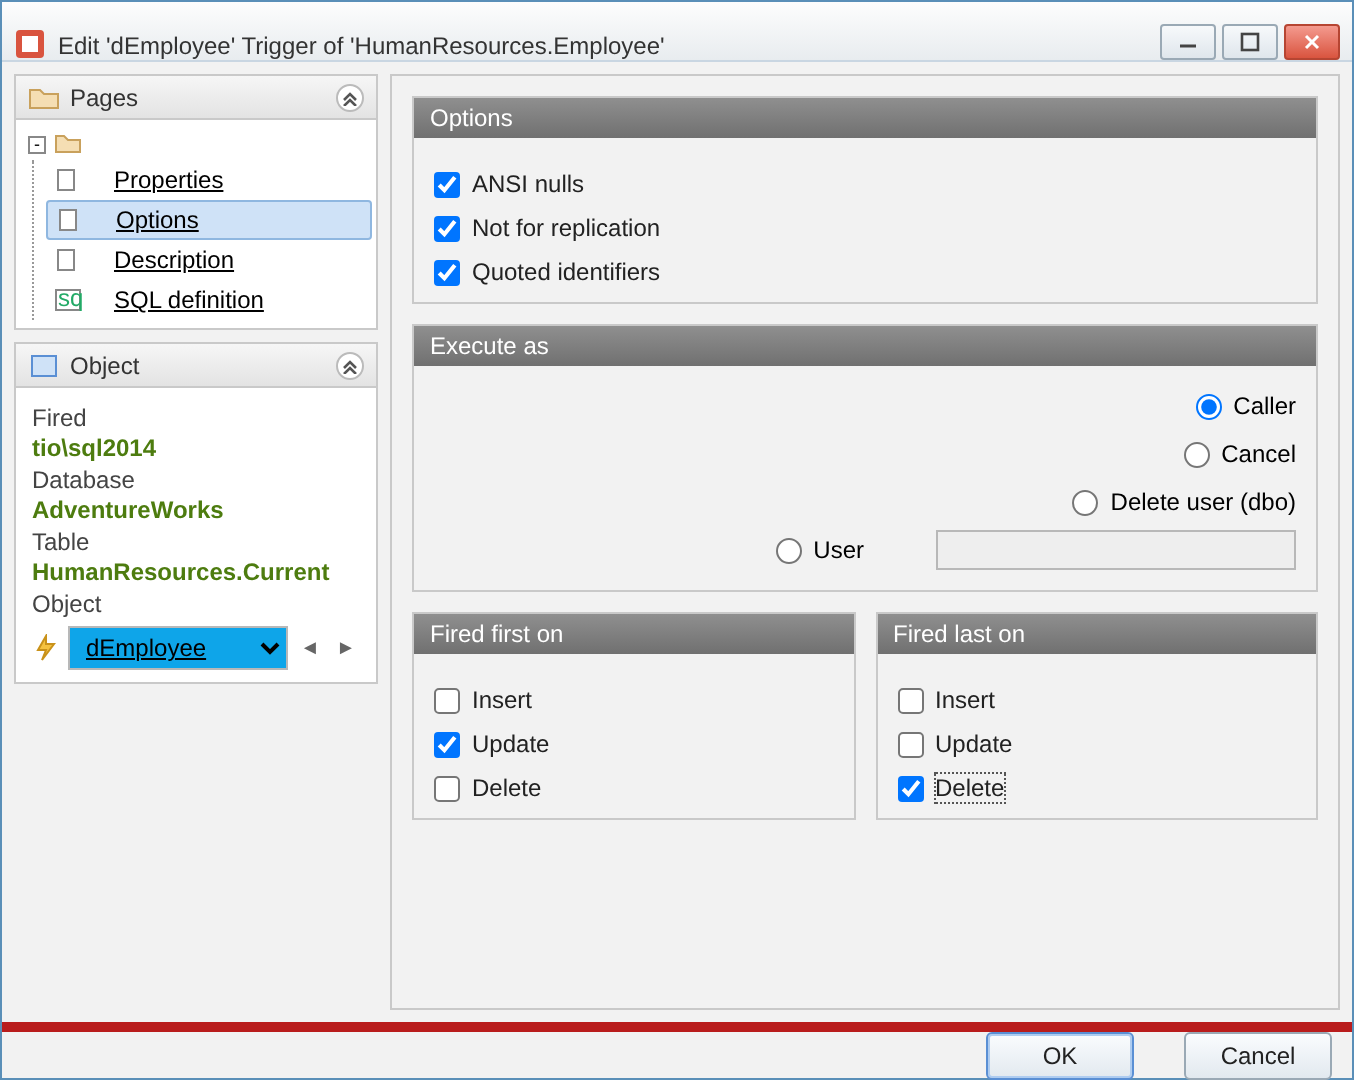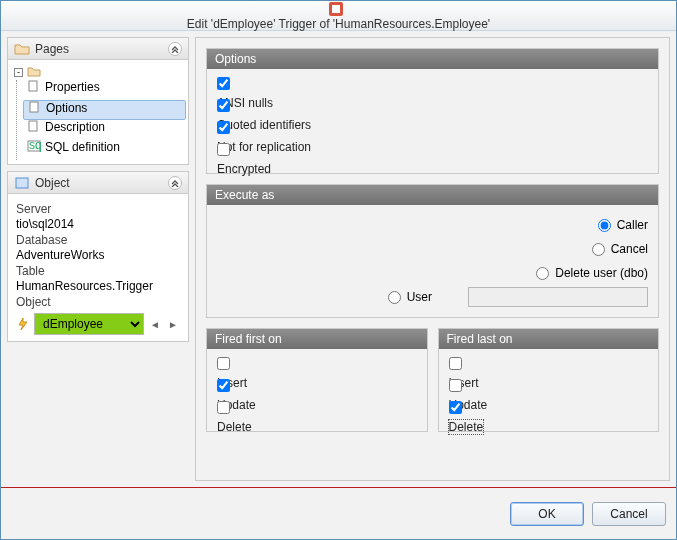--- a/index.html
+++ b/index.html
@@ -1,67 +1,67 @@
 <!DOCTYPE html>
 <html><head>
 <meta charset="utf-8">
 <style>
 * { box-sizing: border-box; margin: 0; padding: 0; font-family: "Segoe UI", Tahoma, sans-serif; font-size: 12px; }
 html, body { width: 677px; height: 540px; background: #fff; }
 
 .window { width: 677px; height: 540px; border: 1px solid #5a8fb8; background: #fff; display: flex; flex-direction: column; }
 
-.titlebar { height: 30px; background: linear-gradient(#fdfdfd, #e8ecef); border-bottom: 1px solid #c9d6e2; display: flex; align-items: center; padding: 0 6px; flex-direction: column; }
+.titlebar { height: 30px; background: linear-gradient(#fdfdfd, #e8ecef); border-bottom: 1px solid #c9d6e2; display: flex; align-items: flex-end; padding: 0 6px; }
 .titlebar .app-icon { width: 16px; height: 16px; margin-right: 6px; display: flex; align-items: center; justify-content: center; }
 .titlebar .title { flex: 1; color: #333; }
 .titlebar .win-btns { display: flex; gap: 3px; }
 .titlebar .win-btn { width: 28px; height: 18px; border: 1px solid #9aa9b5; border-radius: 2px; background: linear-gradient(#f7f9fb,#dfe6ec); display: flex; align-items: center; justify-content: center; font-size: 10px; color: #444; }
 .titlebar .win-btn.close { background: linear-gradient(#f49a8f,#d9543f); border-color: #b64532; color: #fff; }
 
 .body { flex: 1; display: flex; background: #f2f2f2; padding: 6px; gap: 6px; }
 
 .left-col { width: 182px; display: flex; flex-direction: column; gap: 6px; }
 .panel { border: 1px solid #c9c9c9; background: #fff; }
 .panel-header { height: 22px; background: linear-gradient(#f6f6f6,#e3e3e3); border-bottom: 1px solid #c9c9c9; display: flex; align-items: center; padding: 0 6px; color: #333; }
 .panel-header .ph-icon { width: 16px; height: 14px; margin-right: 5px; }
 .panel-header .ph-title { flex: 1; }
 .panel-header .chev { width: 14px; height: 14px; border: 1px solid #bbb; border-radius: 7px; background: #fff; display: flex; align-items: center; justify-content: center; font-size: 9px; color: #555; }
 
 .tree { padding: 4px 2px; }
 .tree-root { padding: 2px 4px; display: flex; align-items: center; gap: 4px; }
 .tree-children { margin-left: 14px; }
-.tree-item { height: 20px; display: flex; gap: 4px; padding: 0 4px; border-radius: 2px; }
+.tree-item { height: 20px; display: flex; align-items: center; gap: 16px; padding: 0 4px; border-radius: 2px; text-decoration: underline; }
 .tree-item.selected { background: #cfe2f7; border: 1px solid #8fb7e0; }
 .tree-item .ti-icon { width: 14px; height: 12px; }
 .tree-connector { margin-left: 6px; border-left: 1px dotted #999; padding-left: 6px; }
 
 .obj-body { padding: 6px 8px; }
 .obj-label { color: #444; margin-top: 2px; }
-.obj-value { font-weight: normal; color: #000000; margin-top: 1px; margin-bottom: 2px; word-break: break-all; }
+.obj-value { font-weight: bold; color: #4d7c0f; margin-top: 1px; margin-bottom: 2px; word-break: break-all; }
 .obj-select { margin-top: 4px; display: flex; align-items: center; gap: 4px; }
-.obj-select select { flex: 1; height: 22px; border: 1px solid #b8b8b8; background: #84cc16; padding: 0 4px; }
+.obj-select select { flex: 1; height: 22px; border: 1px solid #b8b8b8; background: #0ea5e9; padding: 0 4px; text-decoration: underline; }
 .obj-select .nav { width: 14px; height: 18px; display: flex; align-items: center; justify-content: center; color: #666; font-size: 10px; }
 
 .right-col { flex: 1; border: 1px solid #c9c9c9; background: #f2f2f2; display: flex; flex-direction: column; padding: 10px; gap: 10px; }
 
 .group { border: 1px solid #c9c9c9; background: #f2f2f2; }
 .group-header { height: 20px; background: linear-gradient(#8f8f8f,#707070); color: #fff; padding: 0 8px; display: flex; align-items: center; font-size: 12px; }
 .group-body { padding: 8px 10px; background: #f2f2f2; }
-.chk-row { display: flex; align-items: flex-start; gap: 6px; height: 22px; flex-direction: column; }
+.chk-row { display: flex; align-items: flex-end; gap: 6px; height: 22px; }
 .chk-row input[type=checkbox], .chk-row input[type=radio] { width: 13px; height: 13px; }
 .chk-row label { color: #222; }
 .radio-row { display: flex; align-items: center; gap: 6px; height: 24px; justify-content: flex-end; }
 .user-input { width: 180px; height: 20px; border: 1px solid #b8b8b8; background: #eee; margin-left: 30px; }
 
 .fired-row { display: flex; gap: 10px; }
 .fired-row .group { flex: 1; }
 
 .spacer { flex: 1; }
 
-.footer { height: 52px; background: #f2f2f2; border-top: 1px solid #b91c1c; display: flex; align-items: center; justify-content: flex-end; padding: 0 10px; gap: 8px; }
+.footer { height: 28px; background: #f2f2f2; border-top: 5px solid #b91c1c; display: flex; align-items: center; justify-content: flex-end; padding: 0 10px; gap: 25px; }
 .footer button { width: 74px; height: 24px; border: 1px solid #9aa9b5; border-radius: 3px; background: linear-gradient(#fafcfe,#e2e9ef); color: #222; }
 .footer button.primary { border-color: #5a8fd4; box-shadow: 0 0 0 1px #aeccf0 inset; }
 
 svg { display: block; }
 .focus-dashed { outline: 1px dotted #555; outline-offset: 0; }
 </style>
 </head>
 <body>
 
 <div class="window">
@@ -169,26 +169,26 @@
           </span>
           <span class="ph-title">Object</span>
           <span class="chev">
             <svg width="8" height="8">
                 <path d="M1 5 L4 2 L7 5" fill="none" stroke="#555" stroke-width="1.3"></path>
                 <path d="M1 8 L4 5 L7 8" fill="none" stroke="#555" stroke-width="1.3"></path>
               </svg>
           </span>
         </div>
         <div class="obj-body">
-          <div class="obj-label">Server</div>
+          <div class="obj-label">Fired</div>
           <div class="obj-value">tio\sql2014</div>
           <div class="obj-label">Database</div>
           <div class="obj-value">AdventureWorks</div>
           <div class="obj-label">Table</div>
-          <div class="obj-value">HumanResources.Trigger</div>
+          <div class="obj-value">HumanResources.Current</div>
           <div class="obj-label">Object</div>
           <div class="obj-select">
             <span>
                 <svg width="14" height="14">
                   <path d="M7 1 L3 8 L7 8 L5 13 L11 5 L7 5 Z" fill="#f5c23f" stroke="#c9921a"></path>
                 </svg>
               </span>
             <select>
               <option>dEmployee</option>
             </select>
@@ -204,29 +204,25 @@
 
       <div class="group">
         <div class="group-header">Options</div>
         <div class="group-body">
           <div class="chk-row">
             <input type="checkbox" checked="" style="">
             <label>ANSI nulls</label>
           </div>
           <div class="chk-row">
             <input type="checkbox" checked="" style="">
-            <label>Quoted identifiers</label>
+            <label>Not for replication</label>
           </div>
           <div class="chk-row">
             <input type="checkbox" checked="" style="">
-            <label>Not for replication</label>
-          </div>
-          <div class="chk-row">
-            <input type="checkbox" style="">
-            <label>Encrypted</label>
+            <label>Quoted identifiers</label>
           </div>
         </div>
       </div>
 
       <div class="group">
         <div class="group-header">Execute as</div>
         <div class="group-body">
           <div class="radio-row">
             <input type="radio" name="exec" checked="" style="">
             <label>Caller</label>

